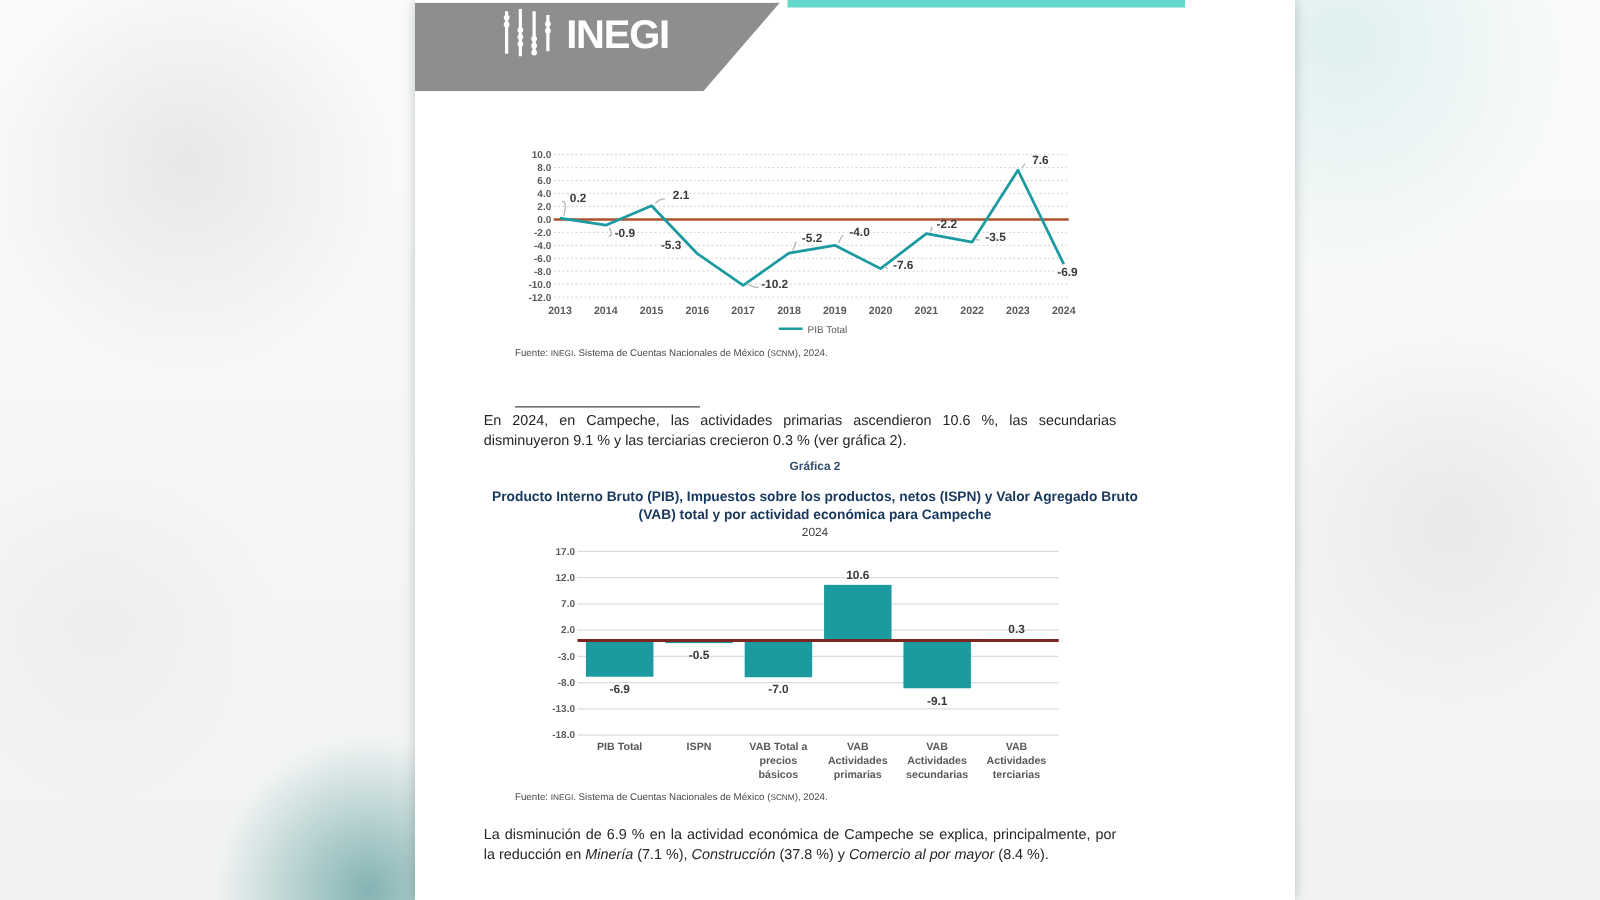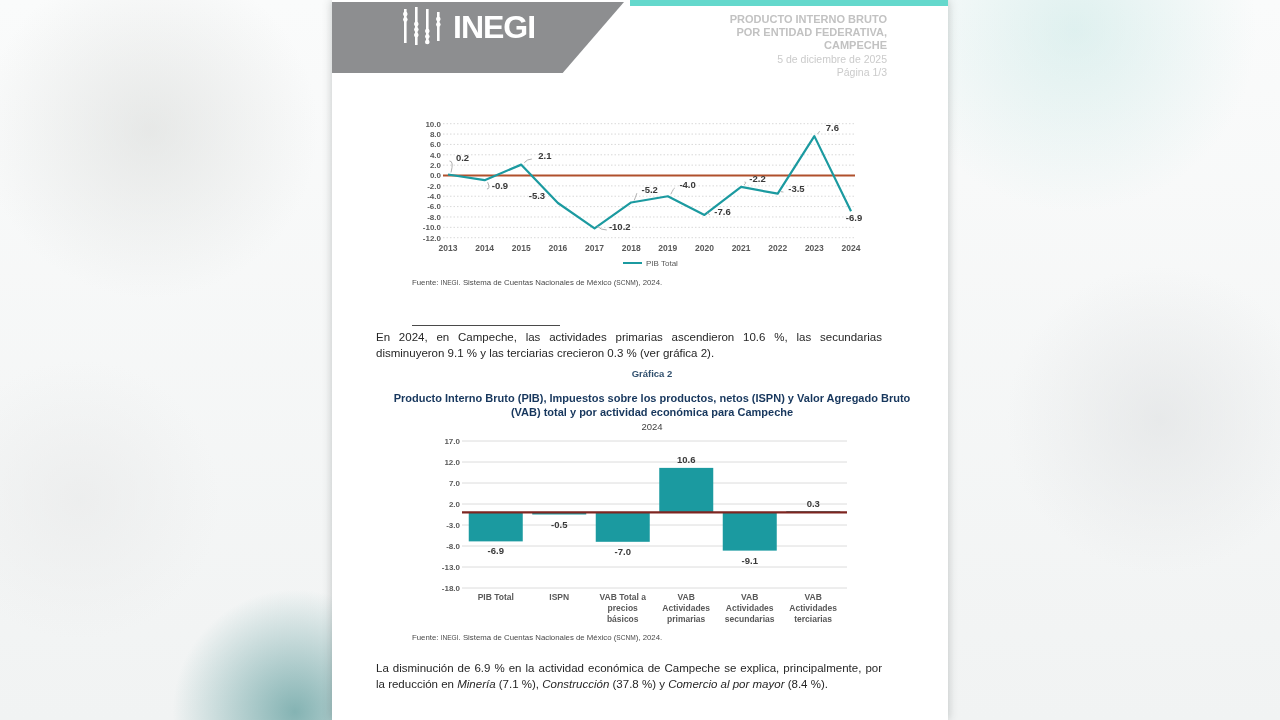--- a/index.html
+++ b/index.html
@@ -9,21 +9,21 @@
     background:
       radial-gradient(circle 170px at 295px 712px, rgba(105,163,163,.80), rgba(105,163,163,0) 72%),
       radial-gradient(circle 260px at 1075px 30px, rgba(190,228,225,.45), rgba(190,228,225,0) 70%),
       radial-gradient(circle 240px at 150px 130px, rgba(216,218,216,.55), rgba(216,218,216,0) 70%),
       radial-gradient(circle 220px at 1160px 420px, rgba(226,228,229,.7), rgba(226,228,229,0) 70%),
       radial-gradient(circle 200px at 80px 500px, rgba(235,236,236,.8), rgba(235,236,236,0) 70%),
       linear-gradient(#fafbfb,#f1f3f3);
     position:relative;
   }
   .page {
-    position:absolute; left:332px; top:0; width:616px; height:720px;
+    position:absolute; left:332px; top:0; width:704px; height:720px;
     background:#ffffff;
     box-shadow:0 0 9px rgba(50,60,60,.28);
     padding-left:39px;
   }
   .abs { position:absolute; }
 
   
   .teal-bar { left:298px; top:0; width:318px; height:6px; background:#64D8CC; }
   .gray-band {
     left:0; top:2px; width:292px; height:71px; background:#8D8E90;
@@ -46,21 +46,21 @@
   .cat-cell {
     width:16.666%; text-align:center; white-space:pre-line;
     font-size:8.5px; font-weight:bold; color:#595959; line-height:11px;
   }
 
   
   .fuente { font-size:7.8px; color:#4A4A4A; }
   .fuente .sc { font-size:6.6px; }
   .fn-rule { left:80px; top:325px; width:148px; border-top:1px solid #4A4A4A; }
   .body-text {
-    left:44px; width:506px; font-size:11.5px; line-height:16px; color:#262626;
+    left:55px; width:506px; font-size:11.5px; line-height:16px; color:#262626;
     text-align:justify;
   }
   .g2-head { left:55px; top:368px; width:530px; text-align:center; }
   .g2-label { font-size:9.5px; font-weight:bold; color:#31506E; margin-bottom:13px; }
   .g2-title { font-size:11px; font-weight:bold; color:#17375D; line-height:13.5px; }
   .g2-year  { font-size:9.5px; color:#404040; margin-top:2px; }
   .g2-sub   { font-size:8.5px; color:#595959; margin-top:1px; }
 </style>
 </head>
 <body>
@@ -82,27 +82,20 @@
           <circle cx="14.3" cy="22.5" r="2.3"></circle>
           <circle cx="14.3" cy="28" r="2.3"></circle>
         <circle cx="25.3" cy="24" r="2.3"></circle>
           <circle cx="25.3" cy="29.5" r="2.3"></circle>
           <circle cx="25.3" cy="35" r="2.3"></circle>
         <circle cx="36.3" cy="12" r="2.3"></circle>
           <circle cx="36.3" cy="17.5" r="2.3"></circle>
       </g>
     </svg>
     <span class="logo-text">INEGI</span>
-  </div>
-  <div class="abs header-meta">
-    <div class="meta-title">PRODUCTO INTERNO BRUTO</div>
-    <div class="meta-title">POR ENTIDAD FEDERATIVA,</div>
-    <div class="meta-title">CAMPECHE</div>
-    <div class="meta-sub">5 de diciembre de 2025</div>
-    <div class="meta-sub">Página 1/3</div>
   </div>
 
   <svg class="abs" style="left:85px; top:116px;" width="450" height="156">
       <line x1="26" x2="438" y1="7.7" y2="7.7" stroke="#D9D9D9" stroke-width="1" stroke-dasharray="1.5,2"></line>
       <text x="24" y="10.5" text-anchor="end" class="tick">10.0</text>
       <line x1="26" x2="438" y1="18.063636363636363" y2="18.063636363636363" stroke="#D9D9D9" stroke-width="1" stroke-dasharray="1.5,2"></line>
       <text x="24" y="20.863636363636363" text-anchor="end" class="tick">8.0</text>
       <line x1="26" x2="438" y1="28.427272727272726" y2="28.427272727272726" stroke="#D9D9D9" stroke-width="1" stroke-dasharray="1.5,2"></line>
       <text x="24" y="31.227272727272727" text-anchor="end" class="tick">6.0</text>
       <line x1="26" x2="438" y1="38.79090909090909" y2="38.79090909090909" stroke="#D9D9D9" stroke-width="1" stroke-dasharray="1.5,2"></line>

